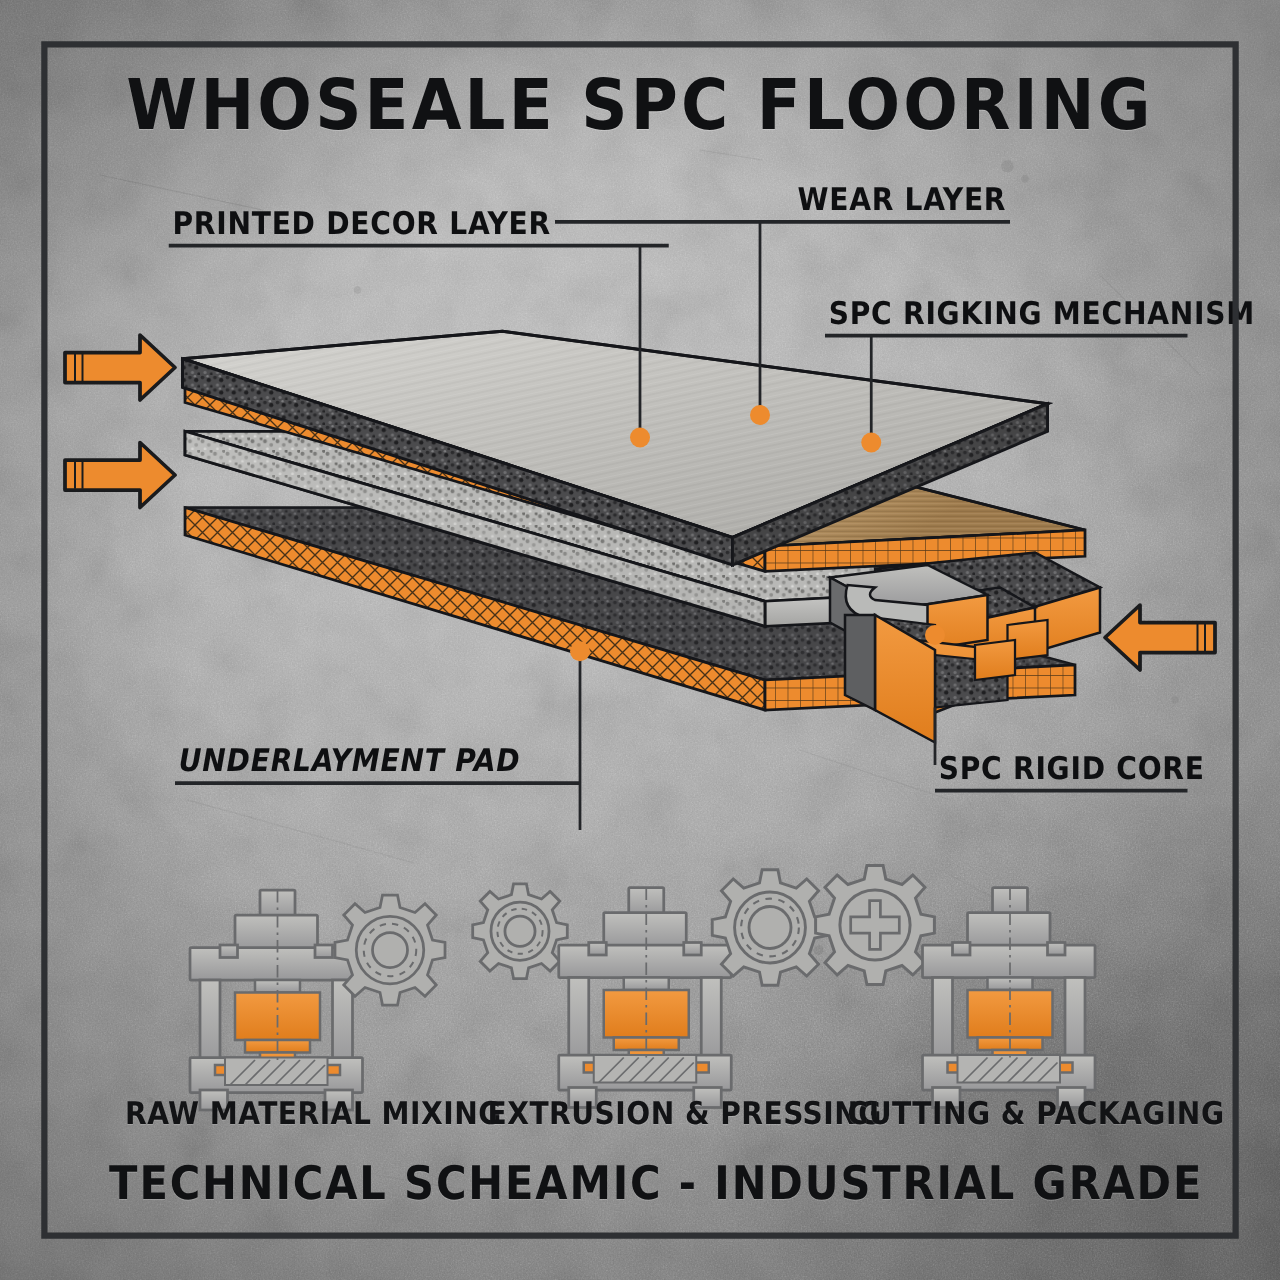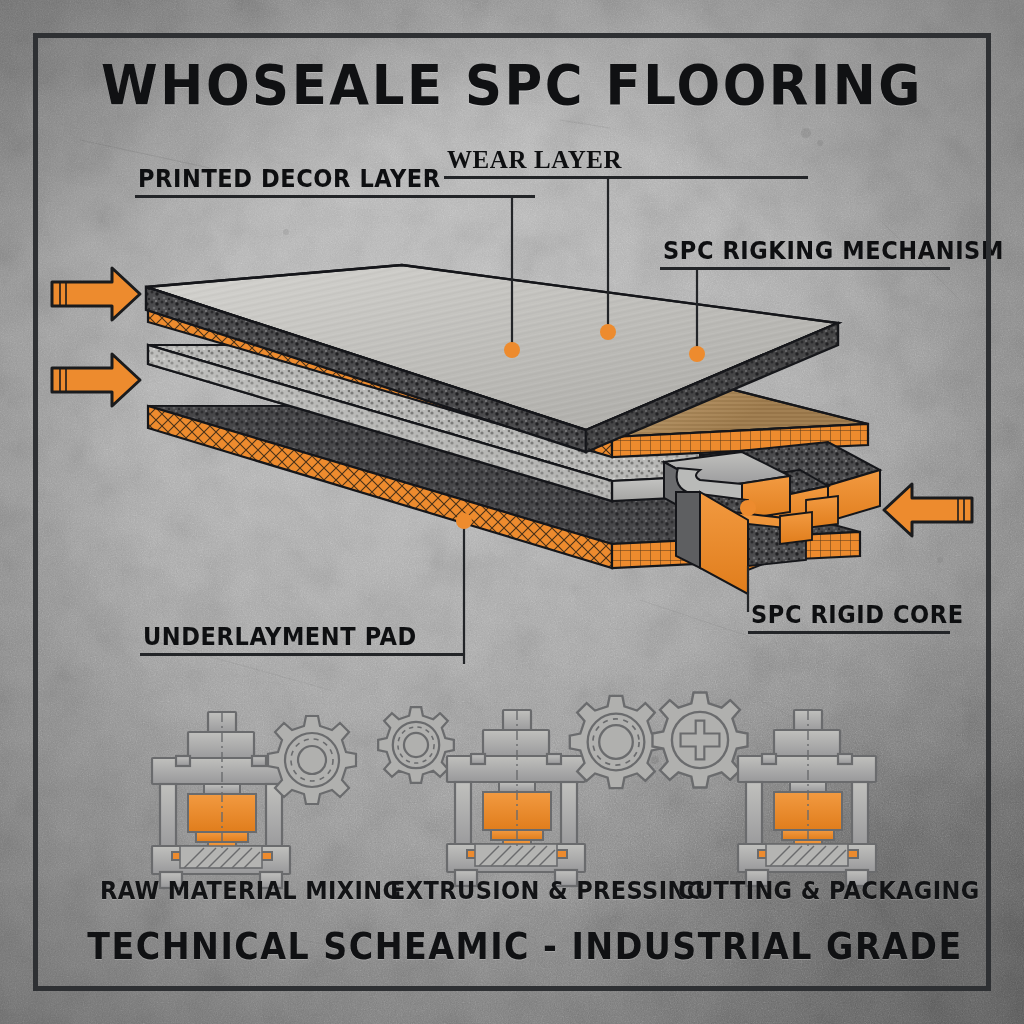--- a/index.html
+++ b/index.html
@@ -468,35 +468,35 @@
   </svg>
 
   <div id="title" class="stencil">WHOSEALE SPC FLOORING</div>
 
   <div class="callout" style="left:112px; top:166px; width:400px;margin-left:23px;">
     <span class="ctext">PRINTED DECOR LAYER</span>
     <div class="cbar"></div>
   </div>
 
   <div class="callout" style="left:444px; top:147px; width:364px;">
-    <span class="ctext" style="font-family:Liberation Serif, serif;">WEAR LAYER</span>
+    <span class="ctext" style="text-align:right;">WEAR LAYER</span>
     <div class="cbar"></div>
   </div>
 
   <div class="callout" style="left:660px; top:238px; width:290px;">
     <span class="ctext">SPC RIGKING MECHANISM</span>
     <div class="cbar"></div>
   </div>
 
   <div class="callout" style="left:748px; top:602px; width:202px;">
     <span class="ctext" style="text-align:right;">SPC RIGID CORE</span>
     <div class="cbar"></div>
   </div>
 
-  <div class="callout" style="left:140px; top:624px; width:324px;">
+  <div class="callout" style="left:140px; top:596px; width:324px;font-style:italic;">
     <span class="ctext">UNDERLAYMENT PAD</span>
     <div class="cbar"></div>
   </div>
 
   <div class="proc-caption" style="left:100px; top:876px; width:260px;">RAW MATERIAL MIXING</div>
 
   <div class="proc-caption" style="left:390px; top:876px; width:260px;">EXTRUSION &amp; PRESSING</div>
 
   <div class="proc-caption" style="left:678px; top:876px; width:260px;">CUTTING &amp; PACKAGING</div>
 

